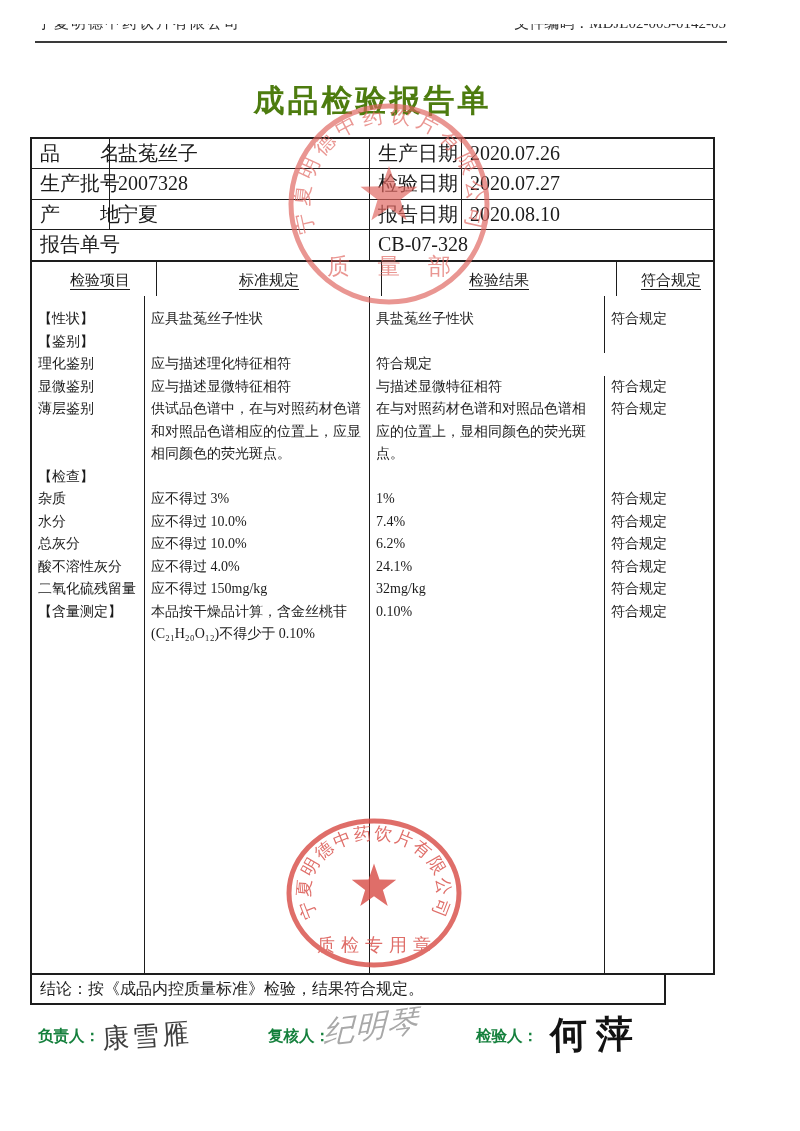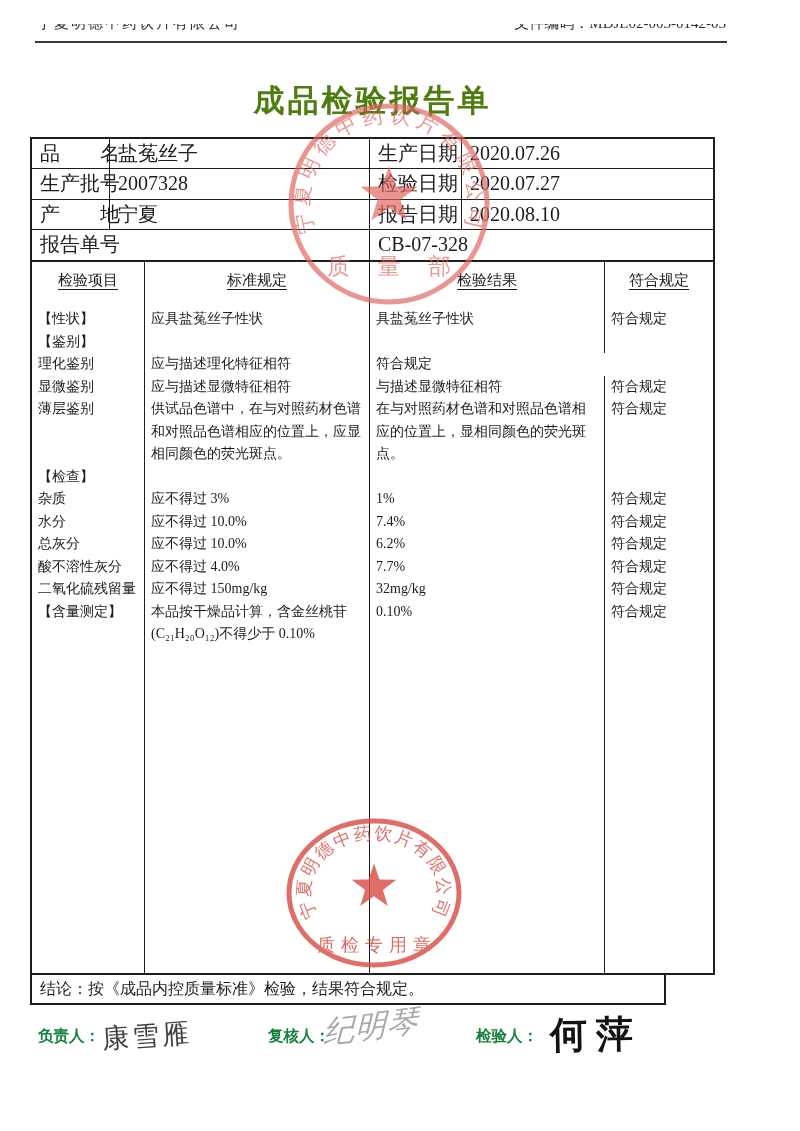--- a/index.html
+++ b/index.html
@@ -26,21 +26,21 @@
   .b-b { border-bottom:1.5px solid #1d1d1d; }
   .span12 { grid-column:1/3; }
   .span34 { grid-column:3/5; }
 
   
   .insp-table { position:absolute; top:262px; left:30px; width:685px; height:713px;
                 border:2px solid #1d1d1d; border-top:none; display:flex; flex-direction:column; }
   .t-row { display:grid; grid-template-columns:113px 225px 235px 108px; }
   .t-row > div { padding:0 6px; font-size:14px; line-height:22.5px; }
   .c1,.c2,.c3 { border-right:1.5px solid #1d1d1d; }
-  .t-head { height:34px; }
+  .t-head { height:34px;margin-left:12px; }
   .t-head > div { text-align:center; padding-top:7px; font-size:15px; }
   .t-head .u { text-decoration:underline; text-underline-offset:4px; }
   .t-first > div { padding-top:12px; }
   .t-fill { flex:1; }
   .c-std,.c-res { white-space:pre-line; }
   .c-con { padding-left:10px; }
 
   
   .conclusion-box { position:absolute; top:975px; left:30px; width:636px; height:30px;
                     border:2px solid #1d1d1d; border-top:none; font-size:16px;
@@ -148,21 +148,21 @@
     </div>
     <div class="t-row">
       <div class="c1 c-item">总灰分</div>
       <div class="c2 c-std">应不得过 10.0%</div>
       <div class="c3 c-res">6.2%</div>
       <div class="c-con">符合规定</div>
     </div>
     <div class="t-row">
       <div class="c1 c-item">酸不溶性灰分</div>
       <div class="c2 c-std">应不得过 4.0%</div>
-      <div class="c3 c-res">7.7%</div>
+      <div class="c3 c-res">24.1%</div>
       <div class="c-con">符合规定</div>
     </div>
     <div class="t-row">
       <div class="c1 c-item">二氧化硫残留量</div>
       <div class="c2 c-std">应不得过 150mg/kg</div>
       <div class="c3 c-res">32mg/kg</div>
       <div class="c-con">符合规定</div>
     </div>
     <div class="t-row">
       <div class="c1 c-item">【含量测定】</div>

